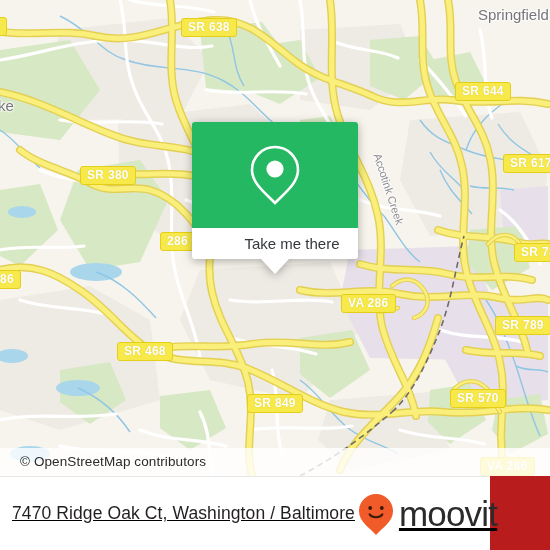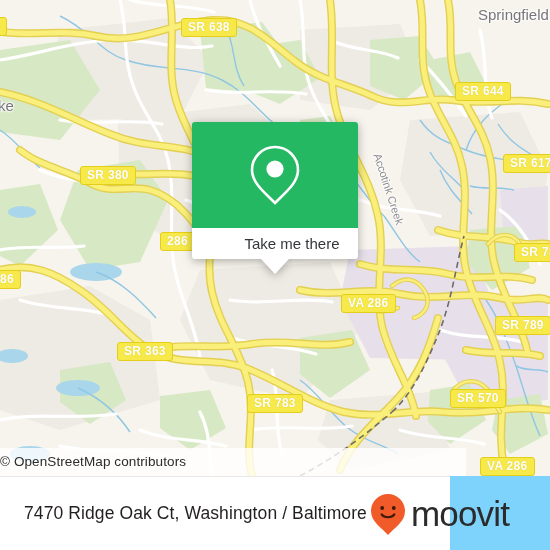--- a/index.html
+++ b/index.html
@@ -8,43 +8,43 @@
     background: #ffffff;
   }
   body {
     font-family: "Liberation Sans", sans-serif;
   }
   #screen {
     position: relative;
     width: 550px;
     height: 550px;
     overflow: hidden;
-    background: #7dd3fc;
+    background: #b91c1c;
     user-select: none;
   }
 
   
   #map {
     position: absolute;
     left: 0; top: 0;
     width: 550px;
     height: 476px;
     overflow: hidden;
     background: #f7f4ed;
   }
   #map svg { display: block; }
 
   .osm-attrib {
     position: absolute;
     left: 0;
     bottom: 0;
-    width: 466px;
+    width: 550px;
     height: 28px;
     line-height: 28px;
-    padding-left: 0;
+    padding-left: 20px;
     box-sizing: border-box;
     font-size: 13.5px;
     color: #2b2b2b;
     background: rgba(255,255,255,0.80);
     letter-spacing: .1px;
   }
 
   
   .shield {
     position: absolute;
@@ -118,29 +118,30 @@
     border-left: 14px solid transparent;
     border-right: 14px solid transparent;
     border-top: 15px solid #ffffff;
   }
 
   
   #bottom-bar {
     position: absolute;
     left: 0;
     top: 476px;
-    width: 450px;
+    width: 490px;
     height: 74px;
     background: #ffffff;
     display: flex;
     align-items: center;
     justify-content: space-between;
-    padding: 0 14px 0 24px;
+    padding: 0 14px 0 12px;
     box-sizing: border-box;
     border-top: 1px solid #e8e8e8;
+    text-decoration: underline;
   }
   #address {
     font-size: 17.5px;
     color: #231f20;
     letter-spacing: .1px;
     white-space: nowrap;
   }
   #brand {
     display: flex;
     align-items: center;
@@ -330,22 +331,22 @@
 
     <div class="shield" style="left:181px; top:18px;">SR 638</div>
     <div class="shield" style="left:-14px; top:17px;">5</div>
     <div class="shield" style="left:455px; top:82px;">SR 644</div>
     <div class="shield" style="left:503px; top:154px;">SR 617</div>
     <div class="shield" style="left:80px; top:166px;">SR 380</div>
     <div class="shield" style="left:514px; top:243px;">SR 789</div>
     <div class="shield" style="left:-14px; top:270px;">286</div>
     <div class="shield" style="left:341px; top:294px;">VA 286</div>
     <div class="shield" style="left:495px; top:316px;">SR 789</div>
-    <div class="shield" style="left:117px; top:342px;">SR 363</div>
-    <div class="shield" style="left:247px; top:394px;">SR 783</div>
+    <div class="shield" style="left:117px; top:342px;">SR 468</div>
+    <div class="shield" style="left:247px; top:394px;">SR 849</div>
     <div class="shield" style="left:450px; top:389px;">SR 570</div>
     <div class="shield" style="left:480px; top:457px;">VA 286</div>
     <div class="shield" style="left:160px; top:232px;">286</div>
 
     <div id="popup">
       <div id="popup-head">
         <svg width="52" height="64" viewBox="0 0 52 64">
           <path d="M26 4 C13.3 4 3 14.3 3 27 C3 40 16 50 26 60 C36 50 49 40 49 27 C49 14.3 38.7 4 26 4 Z" fill="none" stroke="#ffffff" stroke-width="2.6"></path>
           <circle cx="26" cy="26" r="8.6" fill="#ffffff"></circle>
         </svg>

